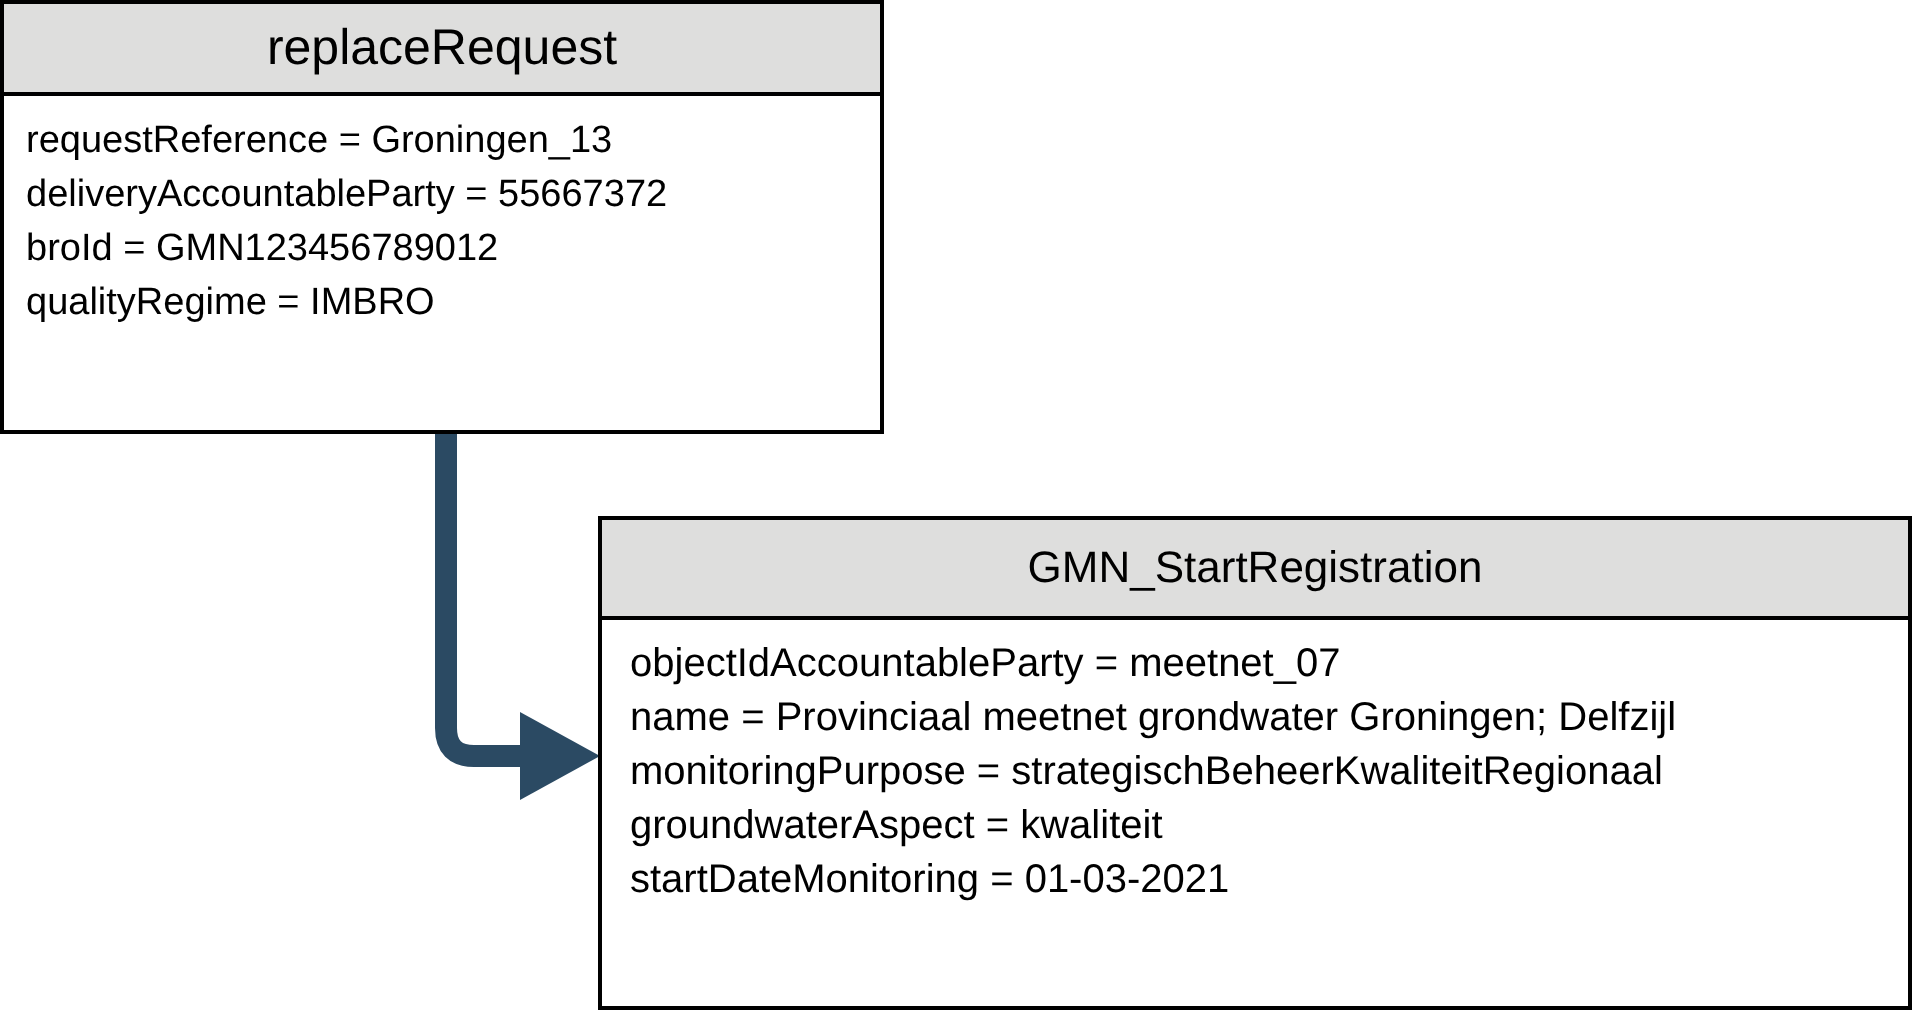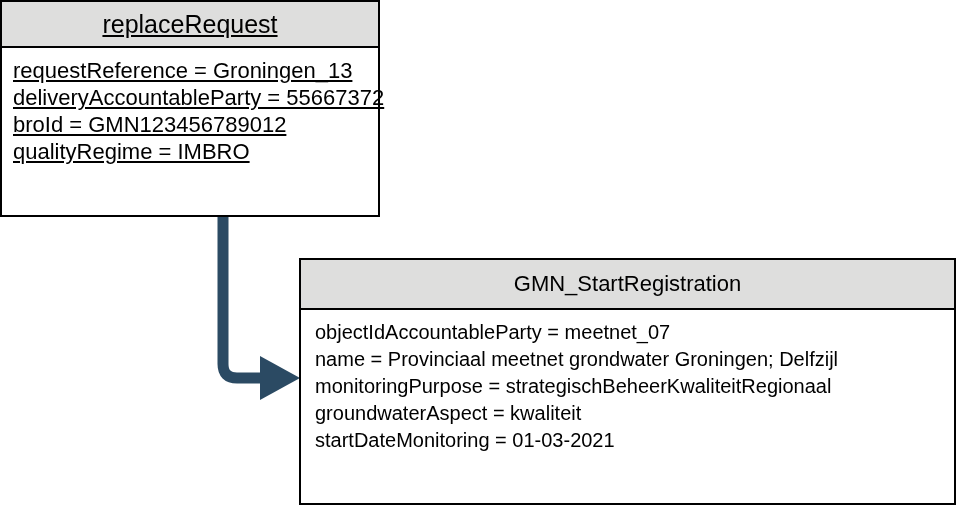--- a/index.html
+++ b/index.html
@@ -42,34 +42,33 @@
   }
   .uml-attr {
     white-space: nowrap;
     color: #000000;
   }
 
   
   #box-replace-request {
     left: 0px;
     top: 0px;
-    width: 380px;
+    width: 442px;
     height: 217px;
-    text-decoration: underline;
   }
   #box-replace-request .uml-header {
     height: 46px;
     line-height: 44px;
     font-size: 25px;
   }
   #box-replace-request .uml-body {
     padding: 9px 0 0 11px;
   }
   #box-replace-request .uml-attr {
-    font-size: 22px;
+    font-size: 19px;
     line-height: 27px;
   }
 
   
   #box-gmn-start-registration {
     left: 299px;
     top: 258px;
     width: 657px;
     height: 247px;
   }

